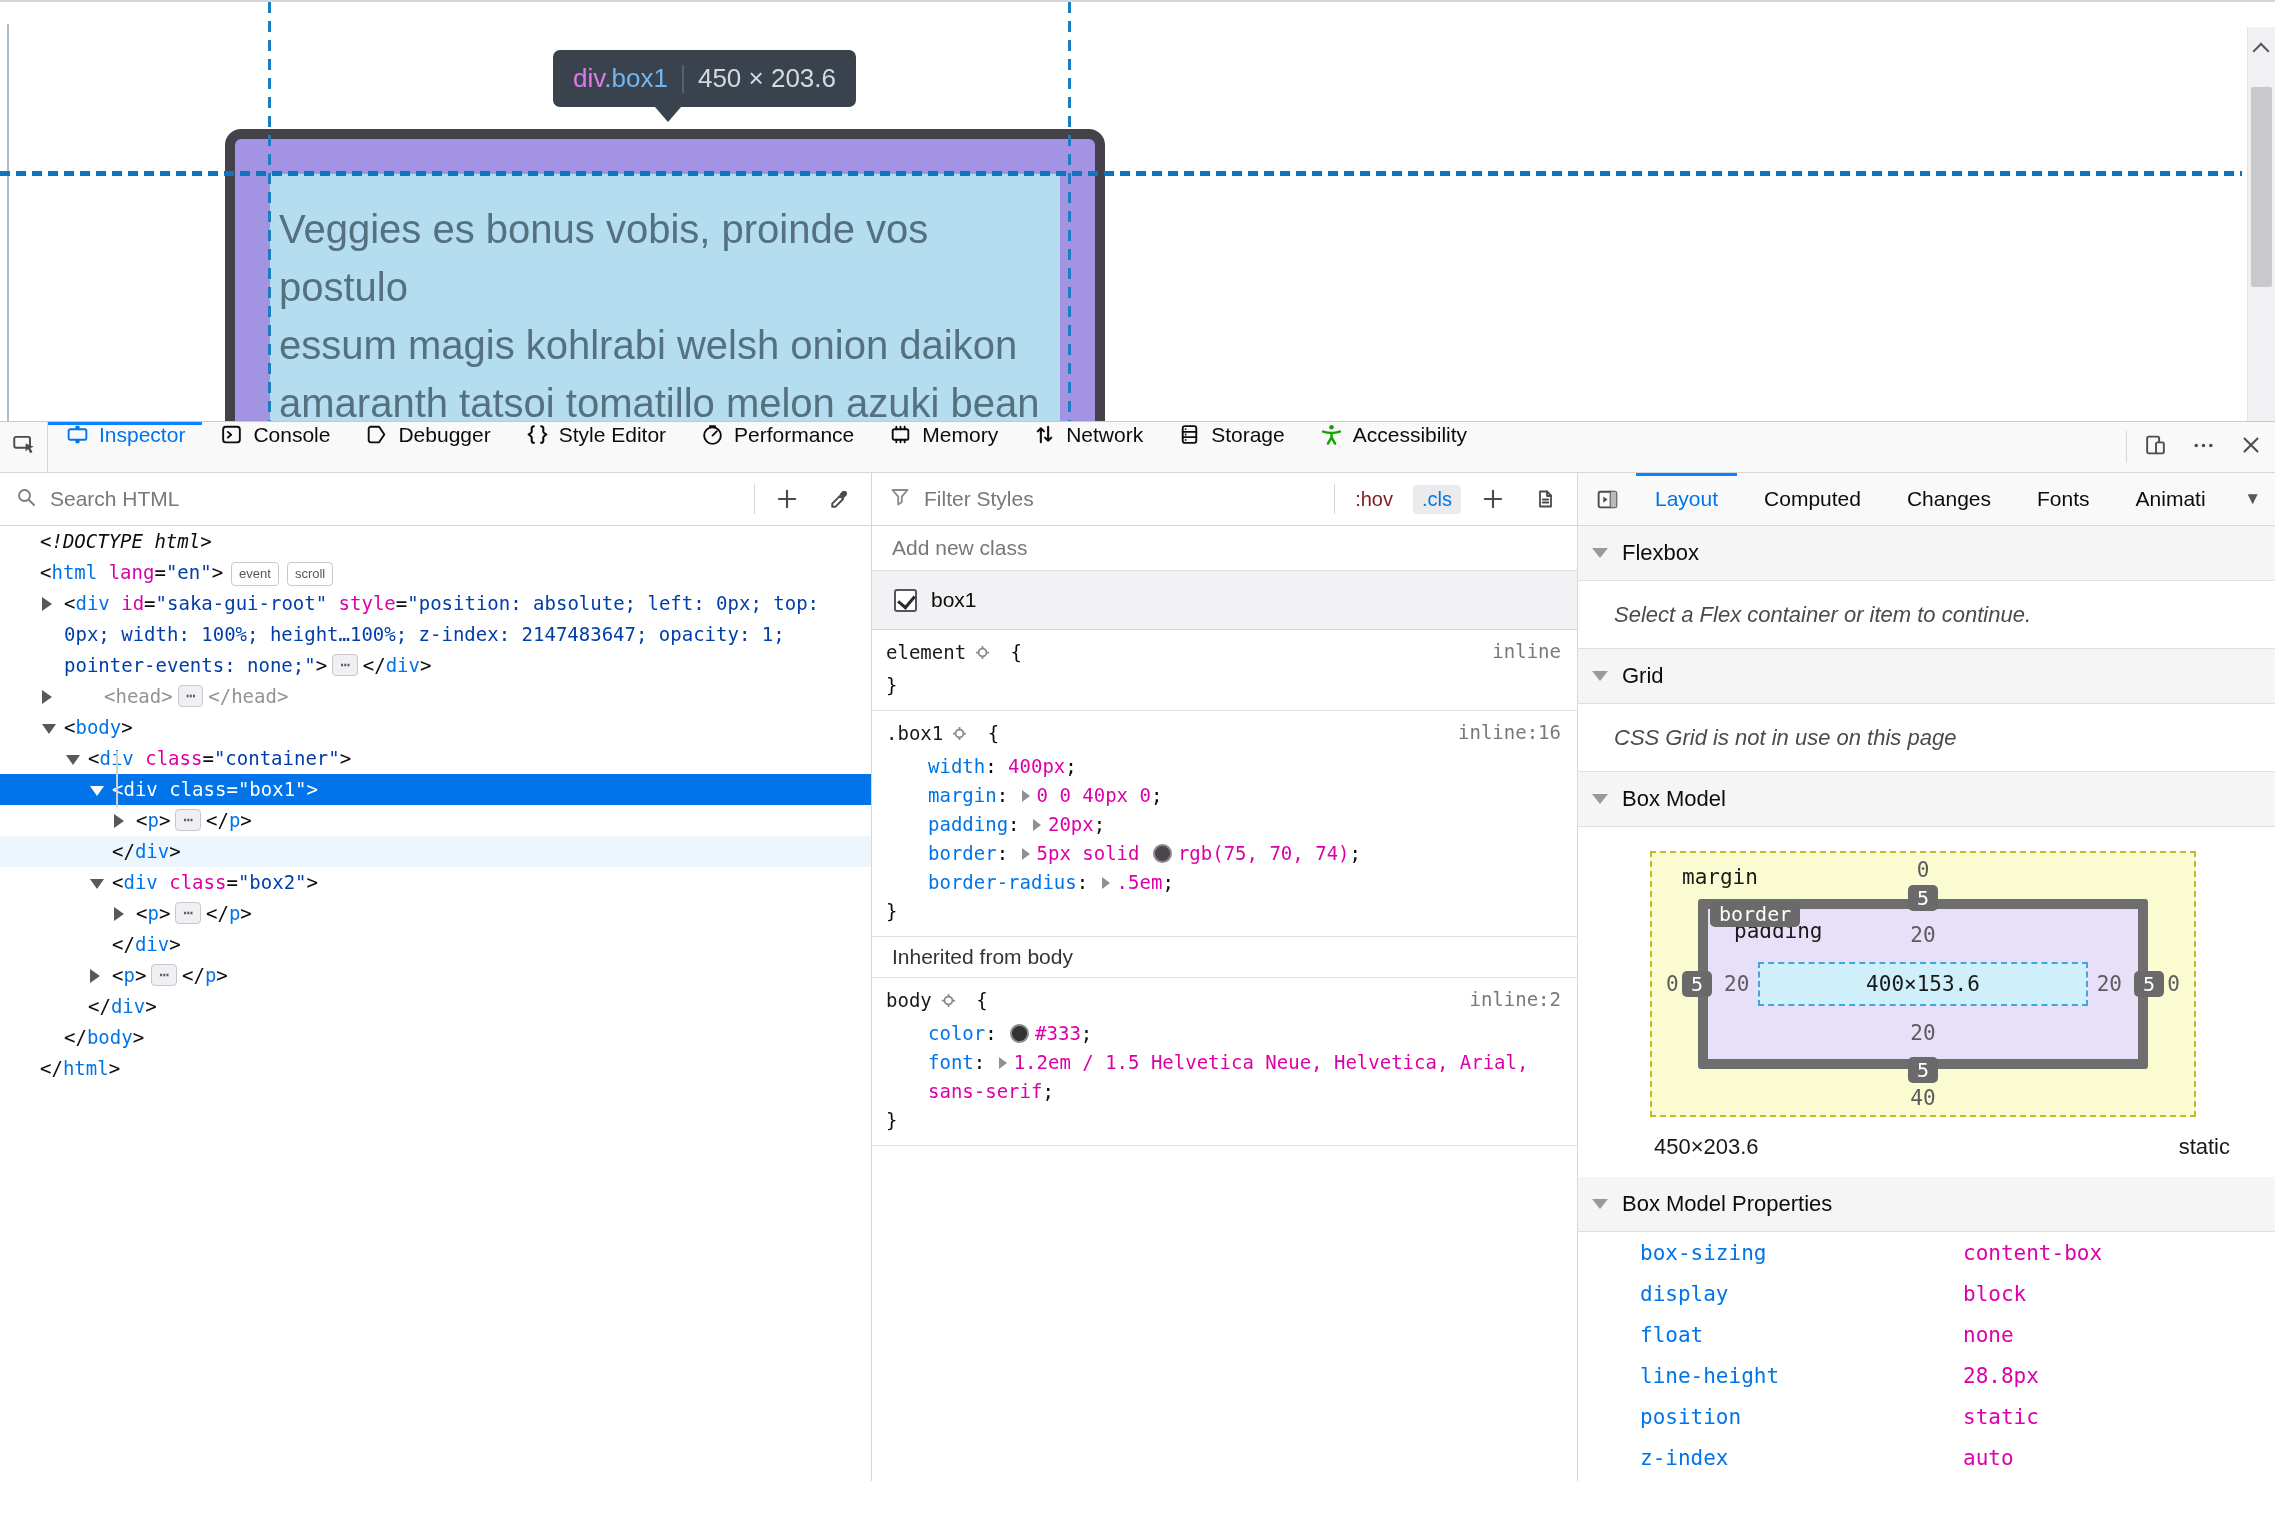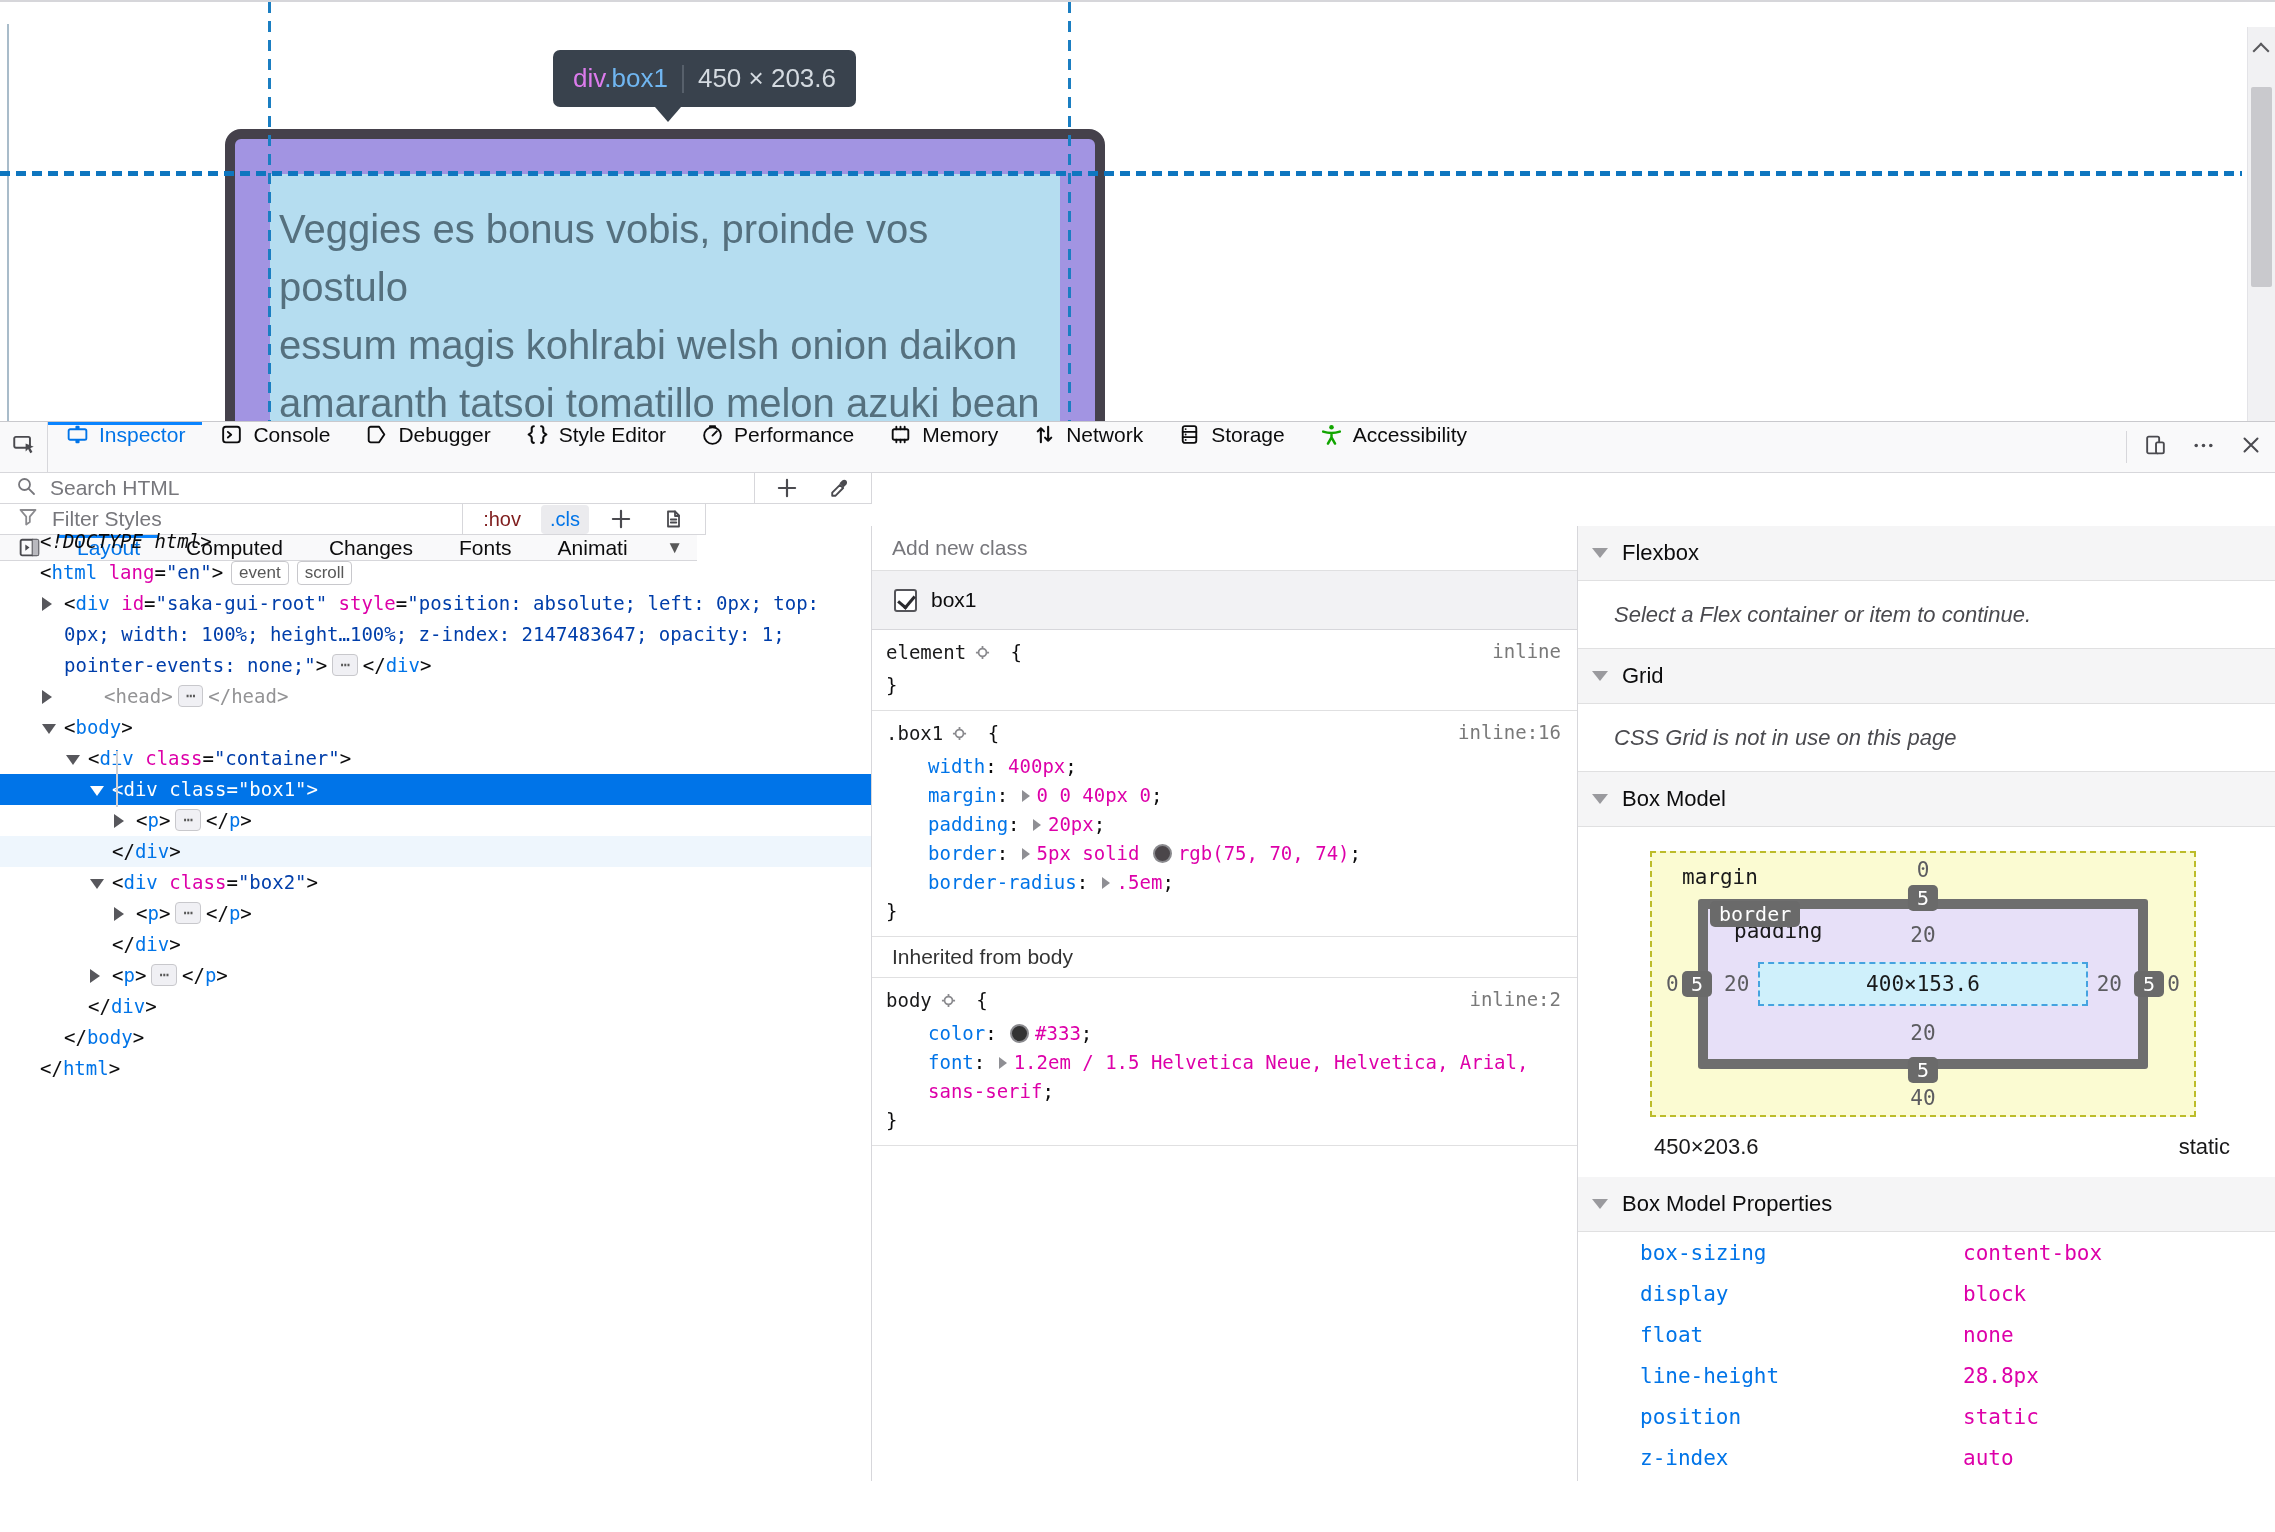--- a/index.html
+++ b/index.html
@@ -41,21 +41,21 @@
   .tab .ticon { display:flex; }
   .tab.active { color:#0074e8; }
   .tab.active::before { content:""; position:absolute; left:0; top:0; right:0; height:3px; background:#0a84ff; }
   .tab.acc-tab .ticon { color:#12a500; }
   .dt-right { margin-left:auto; display:flex; align-items:center; }
   .dt-right .vsep { width:1px; height:32px; background:#d7d7db; margin:0 4px; }
   .iconbtn { width:48px; height:100%; display:flex; align-items:center; justify-content:center; color:#4a4a4f; }
   svg.ic { stroke:currentColor; fill:none; stroke-width:1.8; stroke-linecap:round; stroke-linejoin:round; }
 
   
-  .row2 { position:absolute; left:0; top:51px; width:100%; height:53px; display:flex;flex-direction:column; }
+  .row2 { position:absolute; left:0; top:51px; width:100%; height:53px; display:flex; }
   .row2 .pane { height:100%; border-bottom:1px solid #d7d7db; display:flex; align-items:center; background:#fff; }
   .pane-markup { width:872px; border-right:1px solid #d7d7db; padding:0 12px 0 14px; gap:12px; }
   .pane-rules  { width:706px; border-right:1px solid #d7d7db; padding:0 12px 0 16px; gap:12px; }
   .pane-layout { width:697px; background:#f9f9fa !important; padding:0 8px 0 8px; gap:4px; }
   .placeholder { color:#77777c; font-size:21px; flex:1; }
   .minisep { width:1px; height:30px; background:#d7d7db; }
   .hovlbl { color:#7f1d1d; font-size:20px; padding:3px 8px; }
   .clslbl { color:#0074e8; font-size:20px; padding:3px 9px; background:#ebebee; border-radius:4px; }
   .sb-tabs { display:flex; align-items:stretch; height:100%; flex:1; }
   .sb-tab { position:relative; display:flex; align-items:center; padding:0 23px; font-size:21px; color:#0c0c0d; }
@@ -69,21 +69,21 @@
           border-right:1px solid #d7d7db; font-family:"DejaVu Sans Mono", monospace; font-size:19px; }
   .trow { position:relative; line-height:31px; white-space:pre-wrap; word-break:break-word; }
   .twisty { position:absolute; top:9px; width:0; height:0; }
   .twisty.col { border-top:7px solid transparent; border-bottom:7px solid transparent; border-left:10px solid #57575c; }
   .twisty.exp { border-left:7px solid transparent; border-right:7px solid transparent; border-top:10px solid #57575c; margin-top:3px; }
   .sp { color:#0c0c0d; } .st { color:#0074e8; } .sa { color:#dd00a9; } .sv { color:#003eaa; }
   .sd { color:#0c0c0d; font-style:italic; } .sg { color:#939395; }
   .chip { display:inline-block; background:#f0f0f4; border:1px solid #c8c8cc; border-radius:4px; padding:0 7px;
           font-size:16px; line-height:20px; color:#585858; margin:0 5px; vertical-align:2px; }
   .badge { display:inline-block; background:#fff; border:1px solid #c8c8cc; border-radius:4px; padding:0 7px;
-           font-family:"Liberation Sans",sans-serif; font-size:17px; line-height:22px; color:#585858; margin-left:8px; vertical-align:1px; }
+           font-family:"Liberation Sans",sans-serif; font-size:13px; line-height:22px; color:#585858; margin-left:8px; vertical-align:1px; }
   .trow.sel { background:#0074e8; }
   .trow.sel .sp,.trow.sel .st,.trow.sel .sa,.trow.sel .sv { color:#fff; }
   .trow.sel .twisty.exp { border-top-color:#fff; }
   .trow.tint { background:#eef6fd; }
   .child-guide { position:absolute; left:116px; width:2px; background:#d0d0d4; }
 
   
   .rules { position:absolute; left:872px; top:104px; width:706px; height:955px; overflow:hidden;
            border-right:1px solid #d7d7db; font-family:"DejaVu Sans Mono", monospace; font-size:19px; }
   .addclass { height:45px; border-bottom:1px solid #e0e0e1; display:flex; align-items:center; padding:0 20px;

